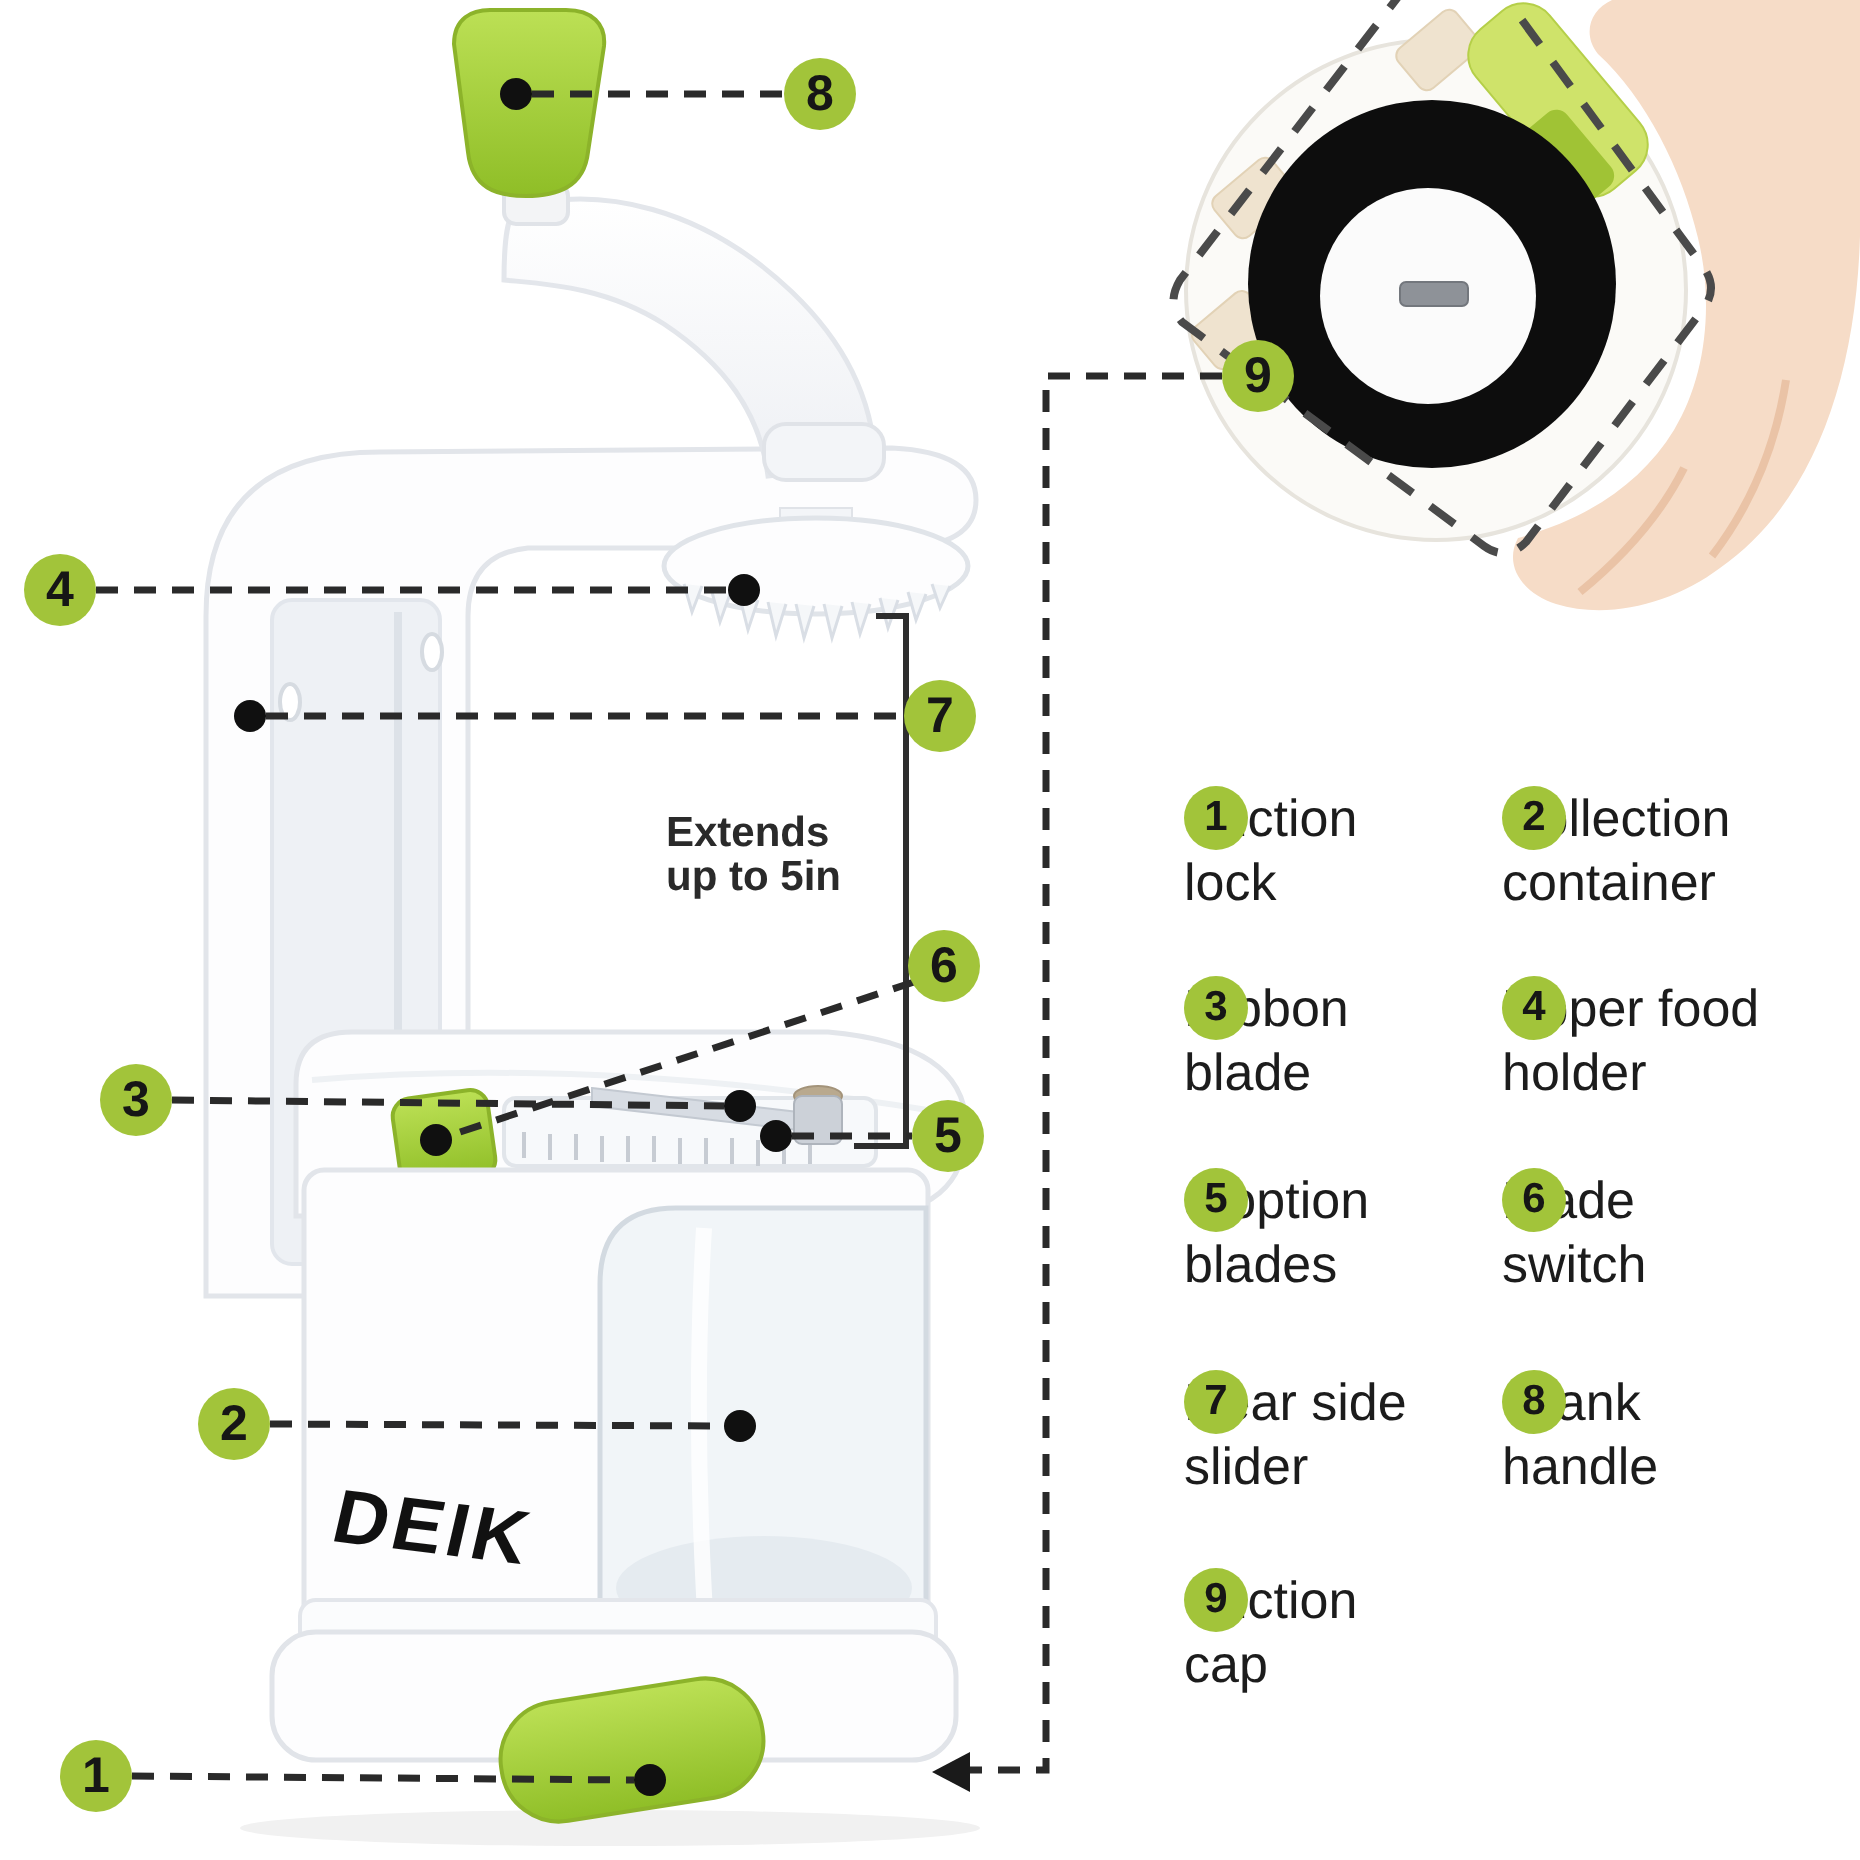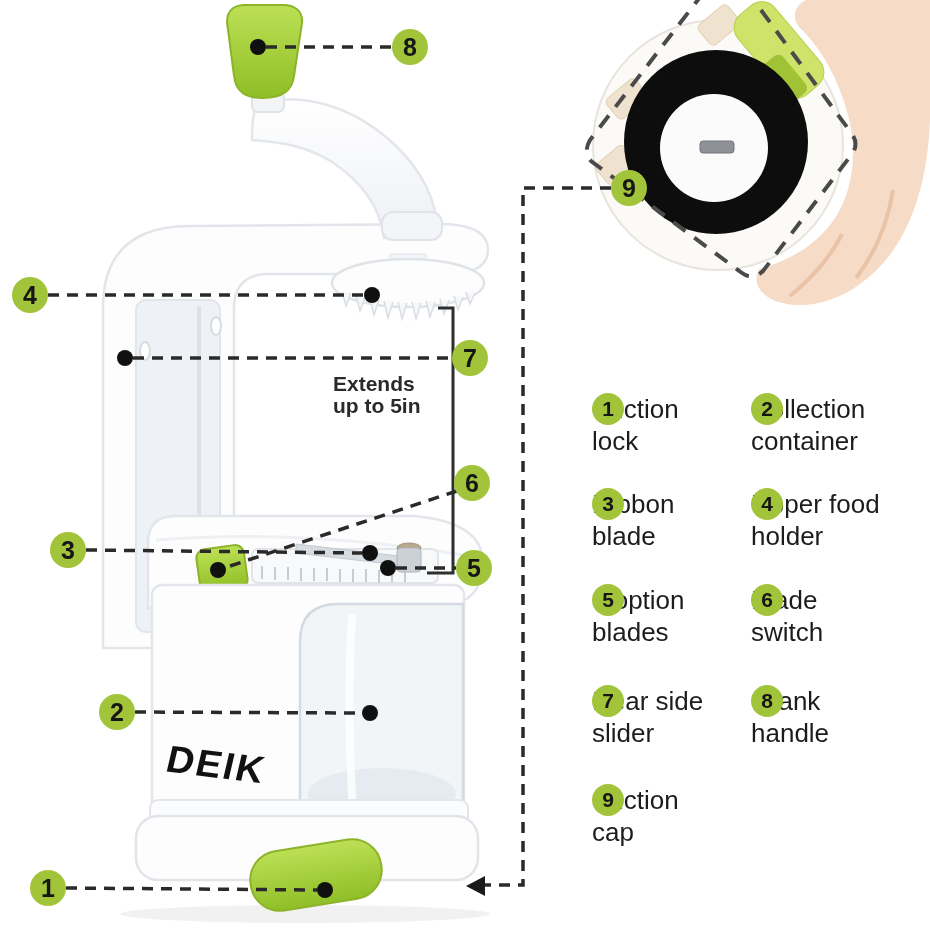--- a/index.html
+++ b/index.html
@@ -14,21 +14,21 @@
     border-radius:50%;background:#a2c43a;color:#161616;font-weight:bold;z-index:30;
   }
   .badge.d{width:36px;height:36px;font-size:25px;}
   .badge.l{width:32px;height:32px;font-size:21px;flex:0 0 32px;}
   .legend-item{position:absolute;display:flex;gap:11px;align-items:flex-start;z-index:25;}
   .legend-label{
     font-size:26px;line-height:32px;color:#1c1c1c;white-space:pre-line;
     letter-spacing:0px;
   }
   .extension-note{
-    position:absolute;left:333px;top:373px;z-index:22;
+    position:absolute;left:333px;top:406px;z-index:22;
     font-size:21px;line-height:22px;font-weight:bold;color:#2a2a2a;white-space:pre-line;
   }
   .brand-logo{
     position:absolute;left:172px;top:738px;z-index:22;
     font-size:38px;font-weight:bold;color:#111;letter-spacing:2px;
     transform:rotate(7deg) skewX(-6deg);transform-origin:left top;
   }
 </style>
 </head>
 <body>

